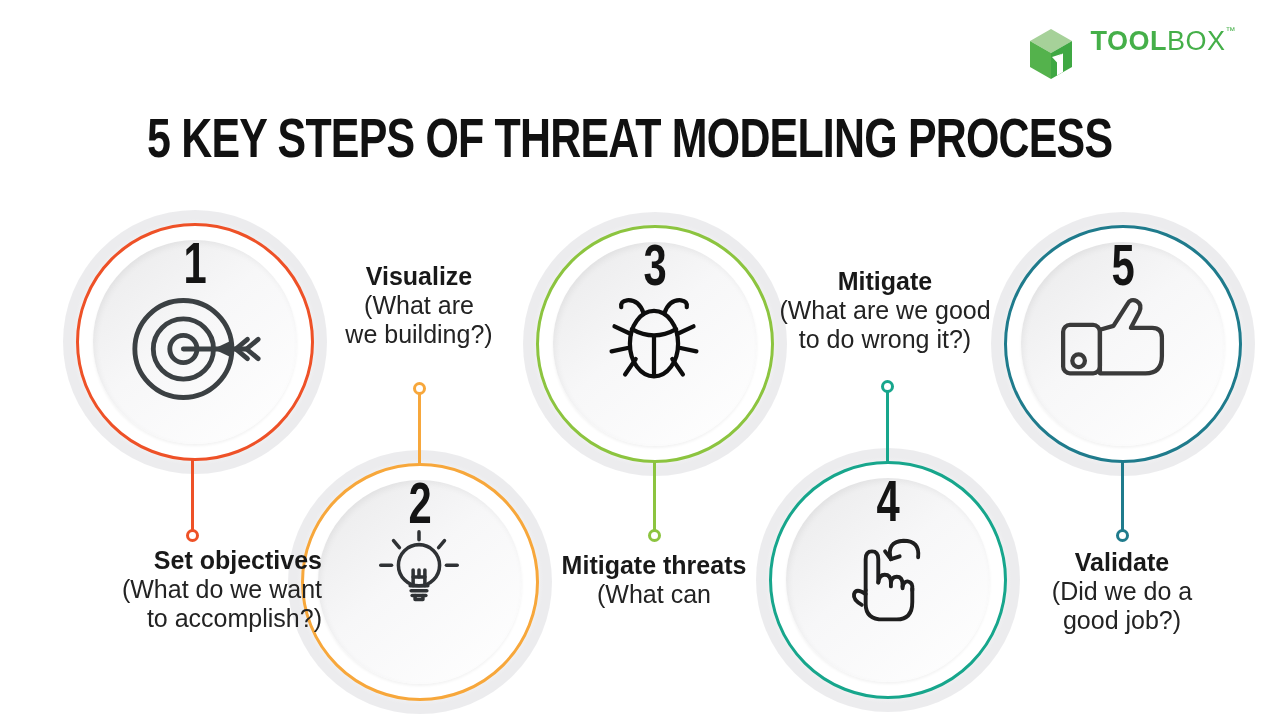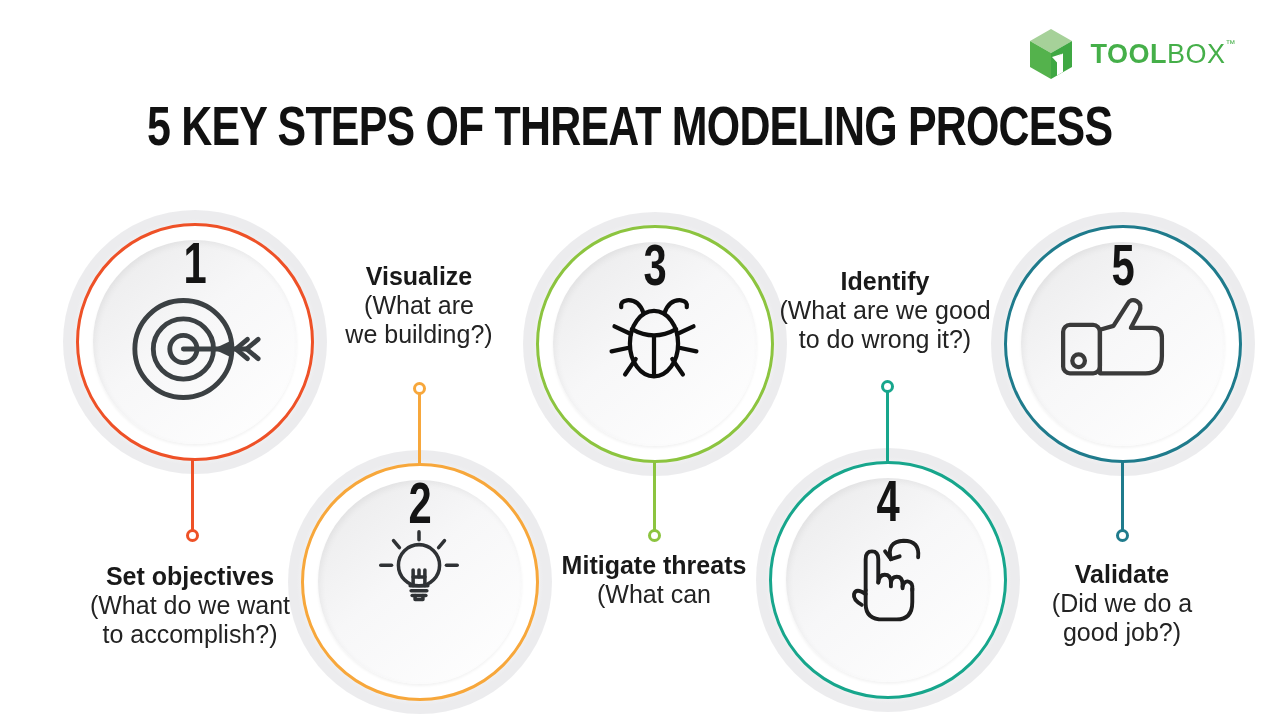--- a/index.html
+++ b/index.html
@@ -3,27 +3,27 @@
 <meta charset="utf-8">
 <style>
   html,body{margin:0;padding:0;}
   body{
     width:1280px;height:720px;position:relative;overflow:hidden;
     background:#ffffff;
     font-family:"Liberation Sans","DejaVu Sans",sans-serif;
     color:#202124;
   }
   
-  .logo{position:absolute;top:28px;right:44px;display:flex;align-items:center;gap:16px;}
+  .logo{position:absolute;top:28px;right:44px;display:flex;gap:16px;}
   .logo-text{font-size:27px;letter-spacing:.5px;color:#45AF49;line-height:1;}
   .logo-text .b{font-weight:700;}
   .logo-text .l{font-weight:400;}
   .logo-text .tm{font-size:10px;vertical-align:top;position:relative;top:-2px;font-weight:400;}
   
-  .title-wrap{position:absolute;top:94px;left:0;width:1260px;text-align:center;}
+  .title-wrap{position:absolute;top:106px;left:0;width:1260px;text-align:center;}
   .title{
     display:inline-block;font-size:55px;font-weight:900;color:#111;
     letter-spacing:-1px;transform:scaleX(.78);transform-origin:center;
     white-space:nowrap;
   }
   
   .halo{position:absolute;width:264px;height:264px;border-radius:50%;
     background:radial-gradient(circle,#ffffff 55%,#ececee 66%,#ececee 92%,#f7f7f8 100%);}
   .ring{position:absolute;inset:13px;border-radius:50%;border:3px solid #999;background:#ffffff;}
   .disc{position:absolute;inset:30px;border-radius:50%;
@@ -49,25 +49,25 @@
   .conn5{left:1121px;top:461px;height:70px;}
   .dot{position:absolute;width:7px;height:7px;border-radius:50%;border:3px solid #999;background:#fff;}
   .dot1{left:186px;top:529px;}
   .dot2{left:413px;top:382px;}
   .dot3{left:648px;top:529px;}
   .dot4{left:881px;top:380px;}
   .dot5{left:1116px;top:529px;}
   
   .caption{position:absolute;text-align:center;font-size:25px;line-height:29px;color:#232323;}
   .cap-title{font-weight:700;color:#191919;}
-  .cap1{left:58px;top:562px;width:264px;}
+  .cap1{left:58px;top:546px;width:264px;text-align:right;}
   .cap2{left:307px;top:262px;width:224px;}
   .cap3{left:532px;top:551px;width:244px;}
   .cap4{left:753px;top:267px;width:264px;}
-  .cap5{left:1010px;top:548px;width:224px;margin-top:12px;}
+  .cap5{left:1010px;top:548px;width:224px;}
   svg{display:block;}
 </style>
 </head>
 <body>
 
 <div>
 
   <div class="logo">
     <svg width="46" height="52" viewBox="0 0 46 52">
       <polygon points="23,1 44,13 23,25 2,13" fill="#A6D199"></polygon>
@@ -186,21 +186,21 @@
   <div class="caption cap2">
     <div class="cap-title">Visualize</div>
     <div class="cap-line">(What are</div>
     <div class="cap-line">we building?)</div>
   </div>
   <div class="caption cap3">
     <div class="cap-title">Mitigate threats</div>
     <div class="cap-line">(What can</div>
   </div>
   <div class="caption cap4">
-    <div class="cap-title">Identify</div>
+    <div class="cap-title">Mitigate</div>
     <div class="cap-line">(What are we good</div>
     <div class="cap-line">to do wrong it?)</div>
   </div>
   <div class="caption cap5">
     <div class="cap-title">Validate</div>
     <div class="cap-line">(Did we do a</div>
     <div class="cap-line">good job?)</div>
   </div>
 
 </div>

